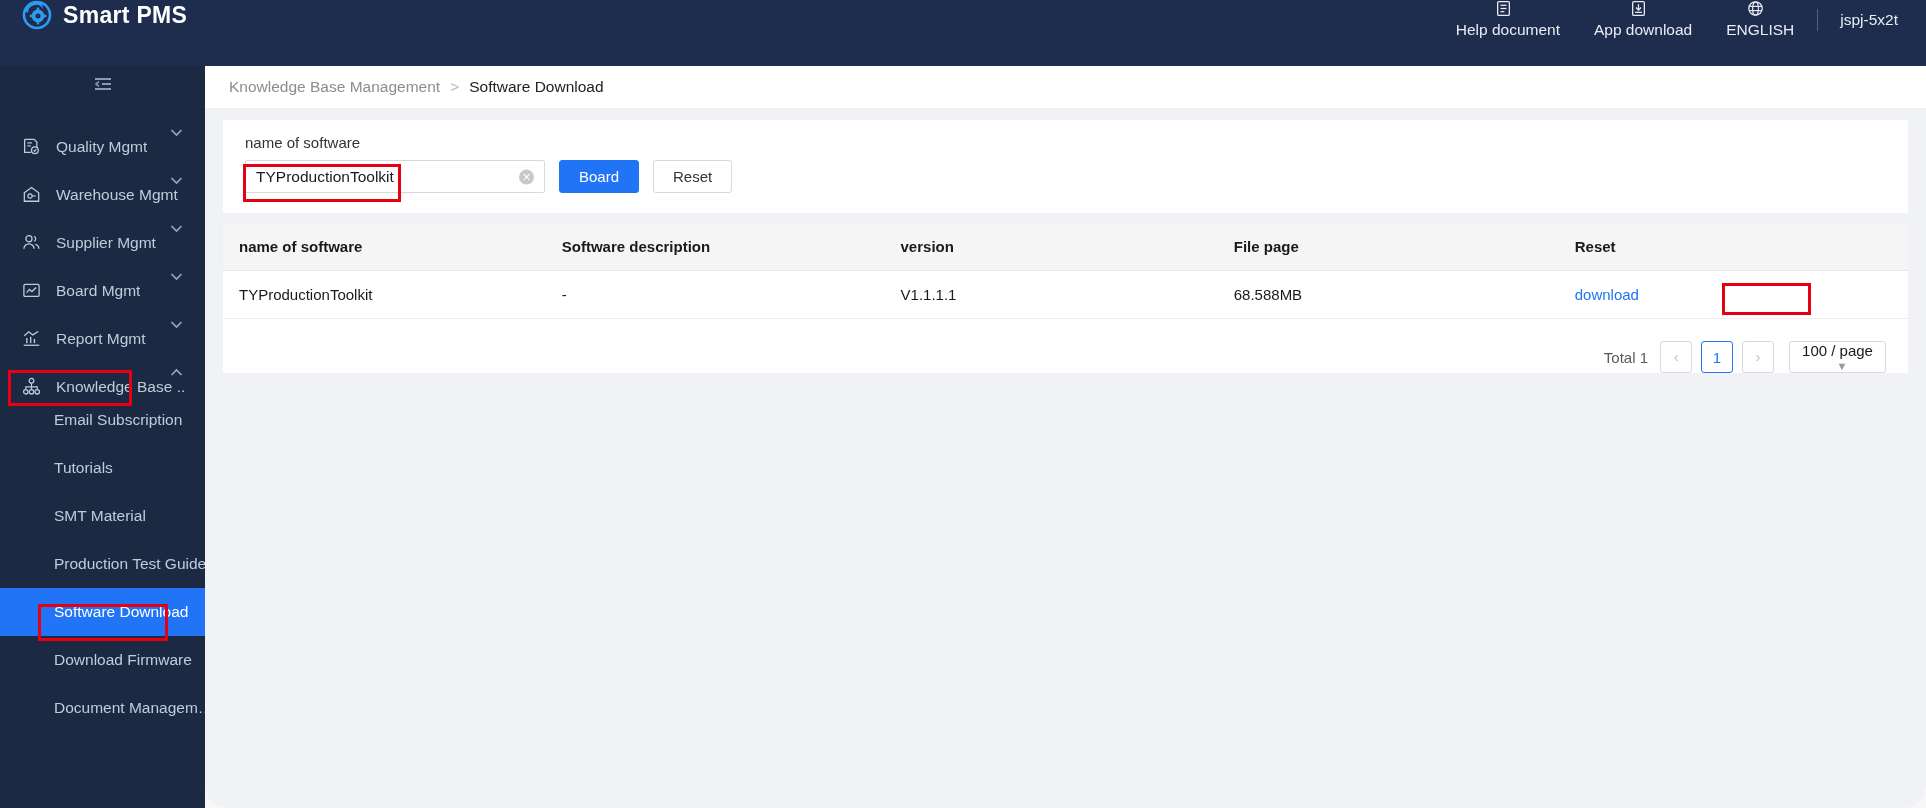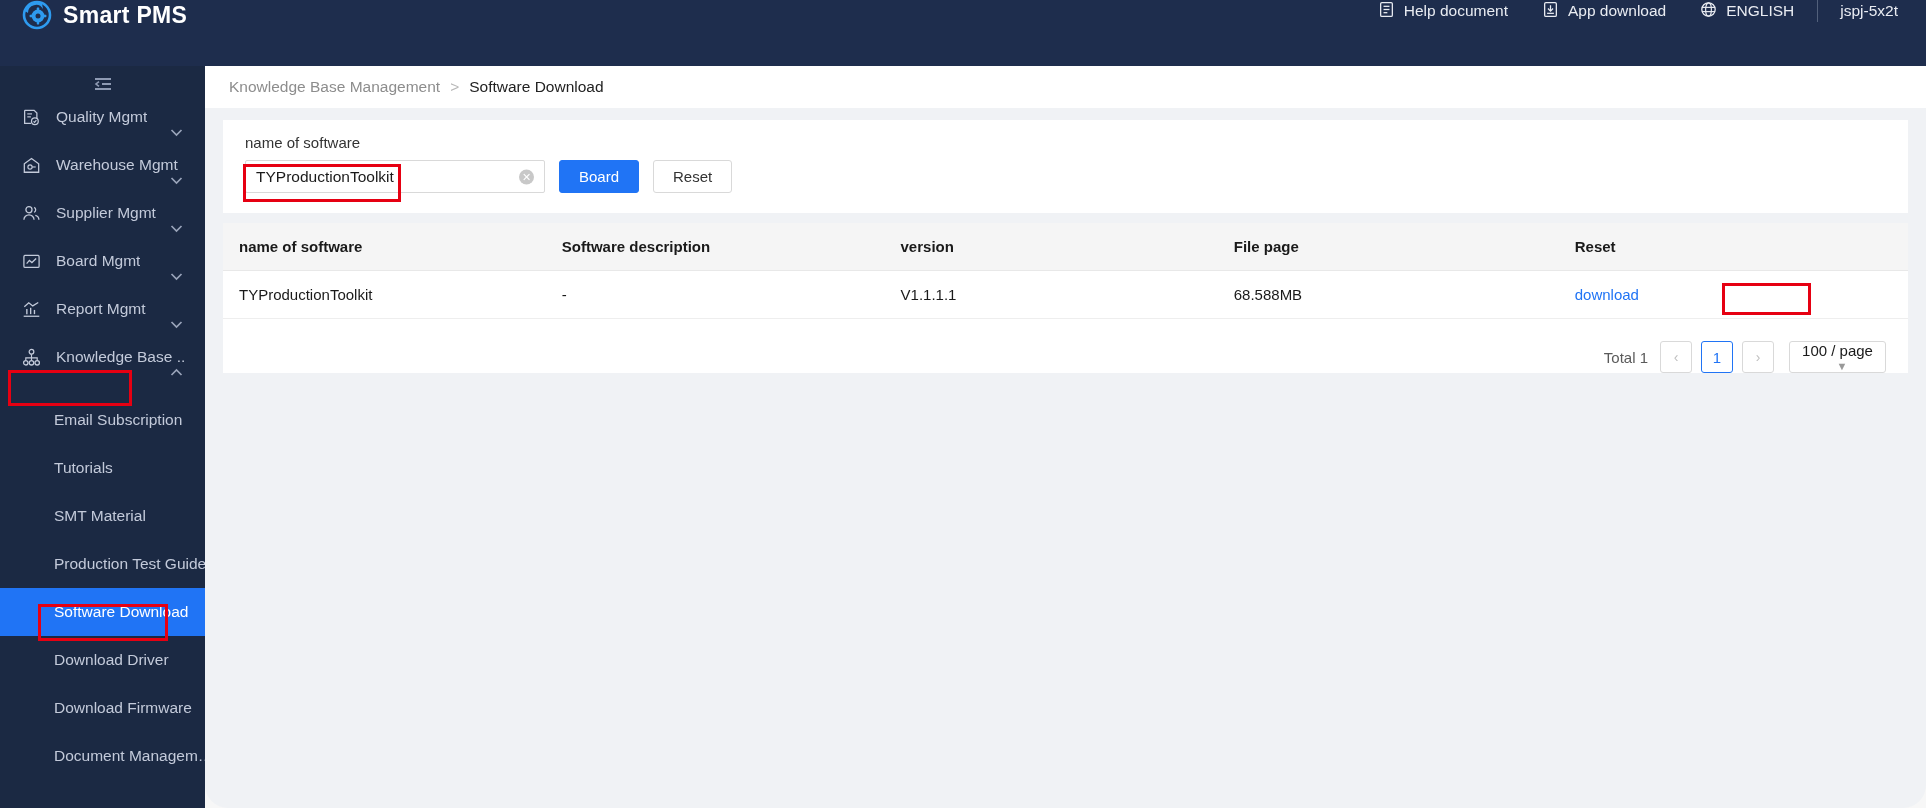--- a/index.html
+++ b/index.html
@@ -20,34 +20,34 @@
   .logo-mark { width: 30px; height: 30px; flex: 0 0 30px; }
   .brand-text {
     color: #ffffff; font-size: 23px; font-weight: bold; letter-spacing: .3px;
     margin-left: 11px; white-space: nowrap;
   }
   .top-right {
     margin-left: auto; display: flex; align-items: center; padding-right: 28px; gap: 0px;
   }
   .top-item {
     display: flex; align-items: center; color: #e9ecf2; font-size: 15.5px;
-    padding: 0 17px; white-space: nowrap; cursor: pointer;
+    padding: 0 17px; white-space: nowrap; cursor: pointer; flex-direction: column;
   }
   .top-item svg { margin-right: 9px; }
   .top-divider { width: 1px; height: 22px; background: #52607b; margin: 0 6px; }
   .user-name { color: #e9ecf2; font-size: 15.5px; padding-left: 16px; white-space: nowrap; }
 
   
   .sidebar {
     position: absolute; left: 0; top: 66px; width: 205px; height: 742px;
     background: #1b2943; overflow: hidden;
   }
   .collapse-row { height: 42px; display: flex; align-items: center; justify-content: center; cursor: pointer; }
   .menu-item {
-    height: 48px; display: flex; align-items: flex-start; padding-left: 22px;
+    height: 48px; display: flex; align-items: flex-end; padding-left: 22px;
     color: #c3cada; font-size: 15.5px; cursor: pointer; position: relative;
   }
   .menu-item .mi-icon { width: 20px; flex: 0 0 20px; display:flex; align-items:center; }
   .menu-item .mi-label { margin-left: 14px; white-space: nowrap; overflow: hidden; }
   .menu-item .mi-arrow { position: absolute; right: 22px; top: 50%; transform: translateY(-50%); }
   .sub-item {
     height: 48px; display: flex; align-items: center; padding-left: 54px;
     color: #c3cada; font-size: 15.5px; cursor: pointer; white-space: nowrap;
   }
   .sub-item.active { background: #2074f5; color: #ffffff; }
@@ -323,23 +323,20 @@
       <span>Tutorials</span>
     </div>
     <div class="sub-item">
       <span>SMT Material</span>
     </div>
     <div class="sub-item">
       <span>Production Test Guide</span>
     </div>
     <div class="sub-item active">
       <span>Software Download</span>
-    </div>
-    <div class="sub-item">
-      <span>Download Driver</span>
     </div>
     <div class="sub-item">
       <span>Download Firmware</span>
     </div>
     <div class="sub-item">
       <span>Document Managem…</span>
     </div>
   </div>
 
   <div class="content">

